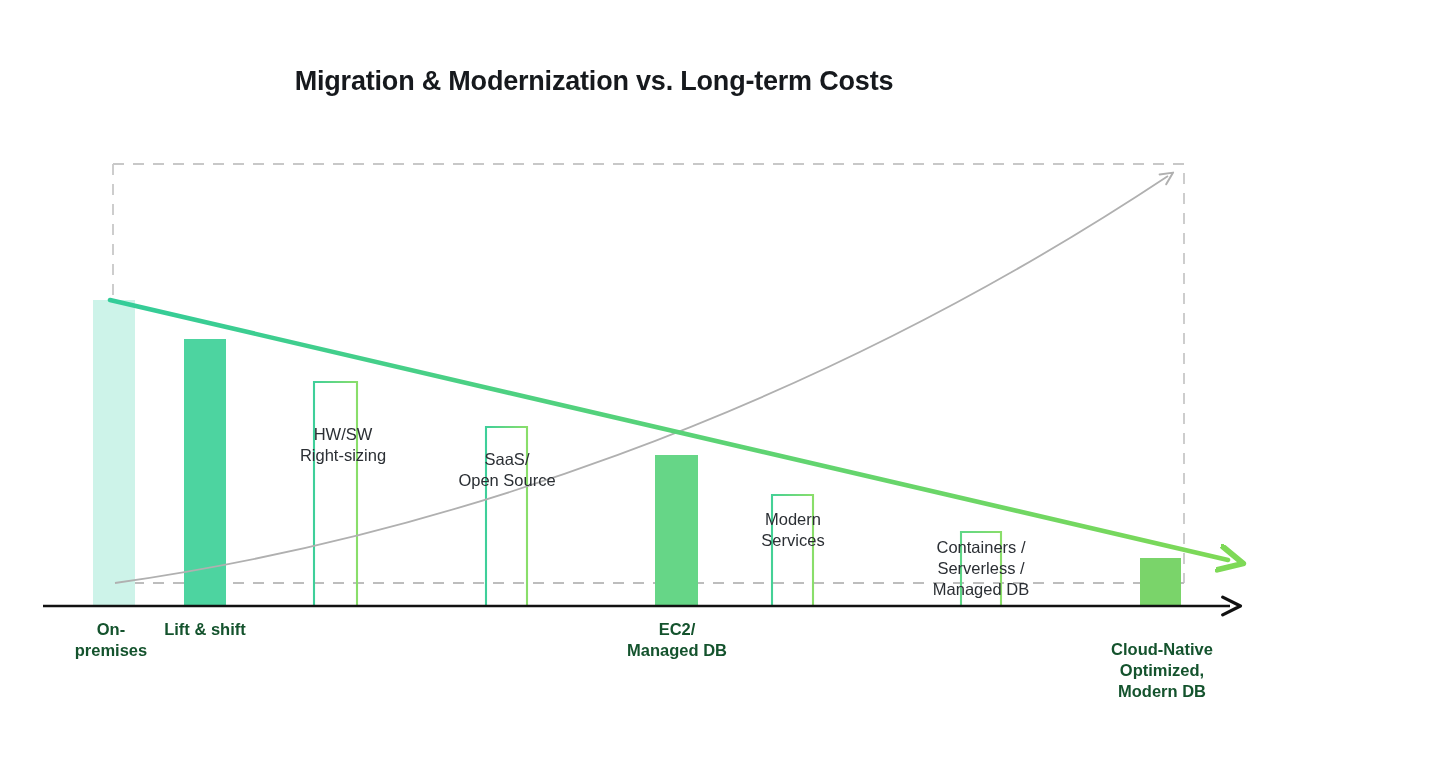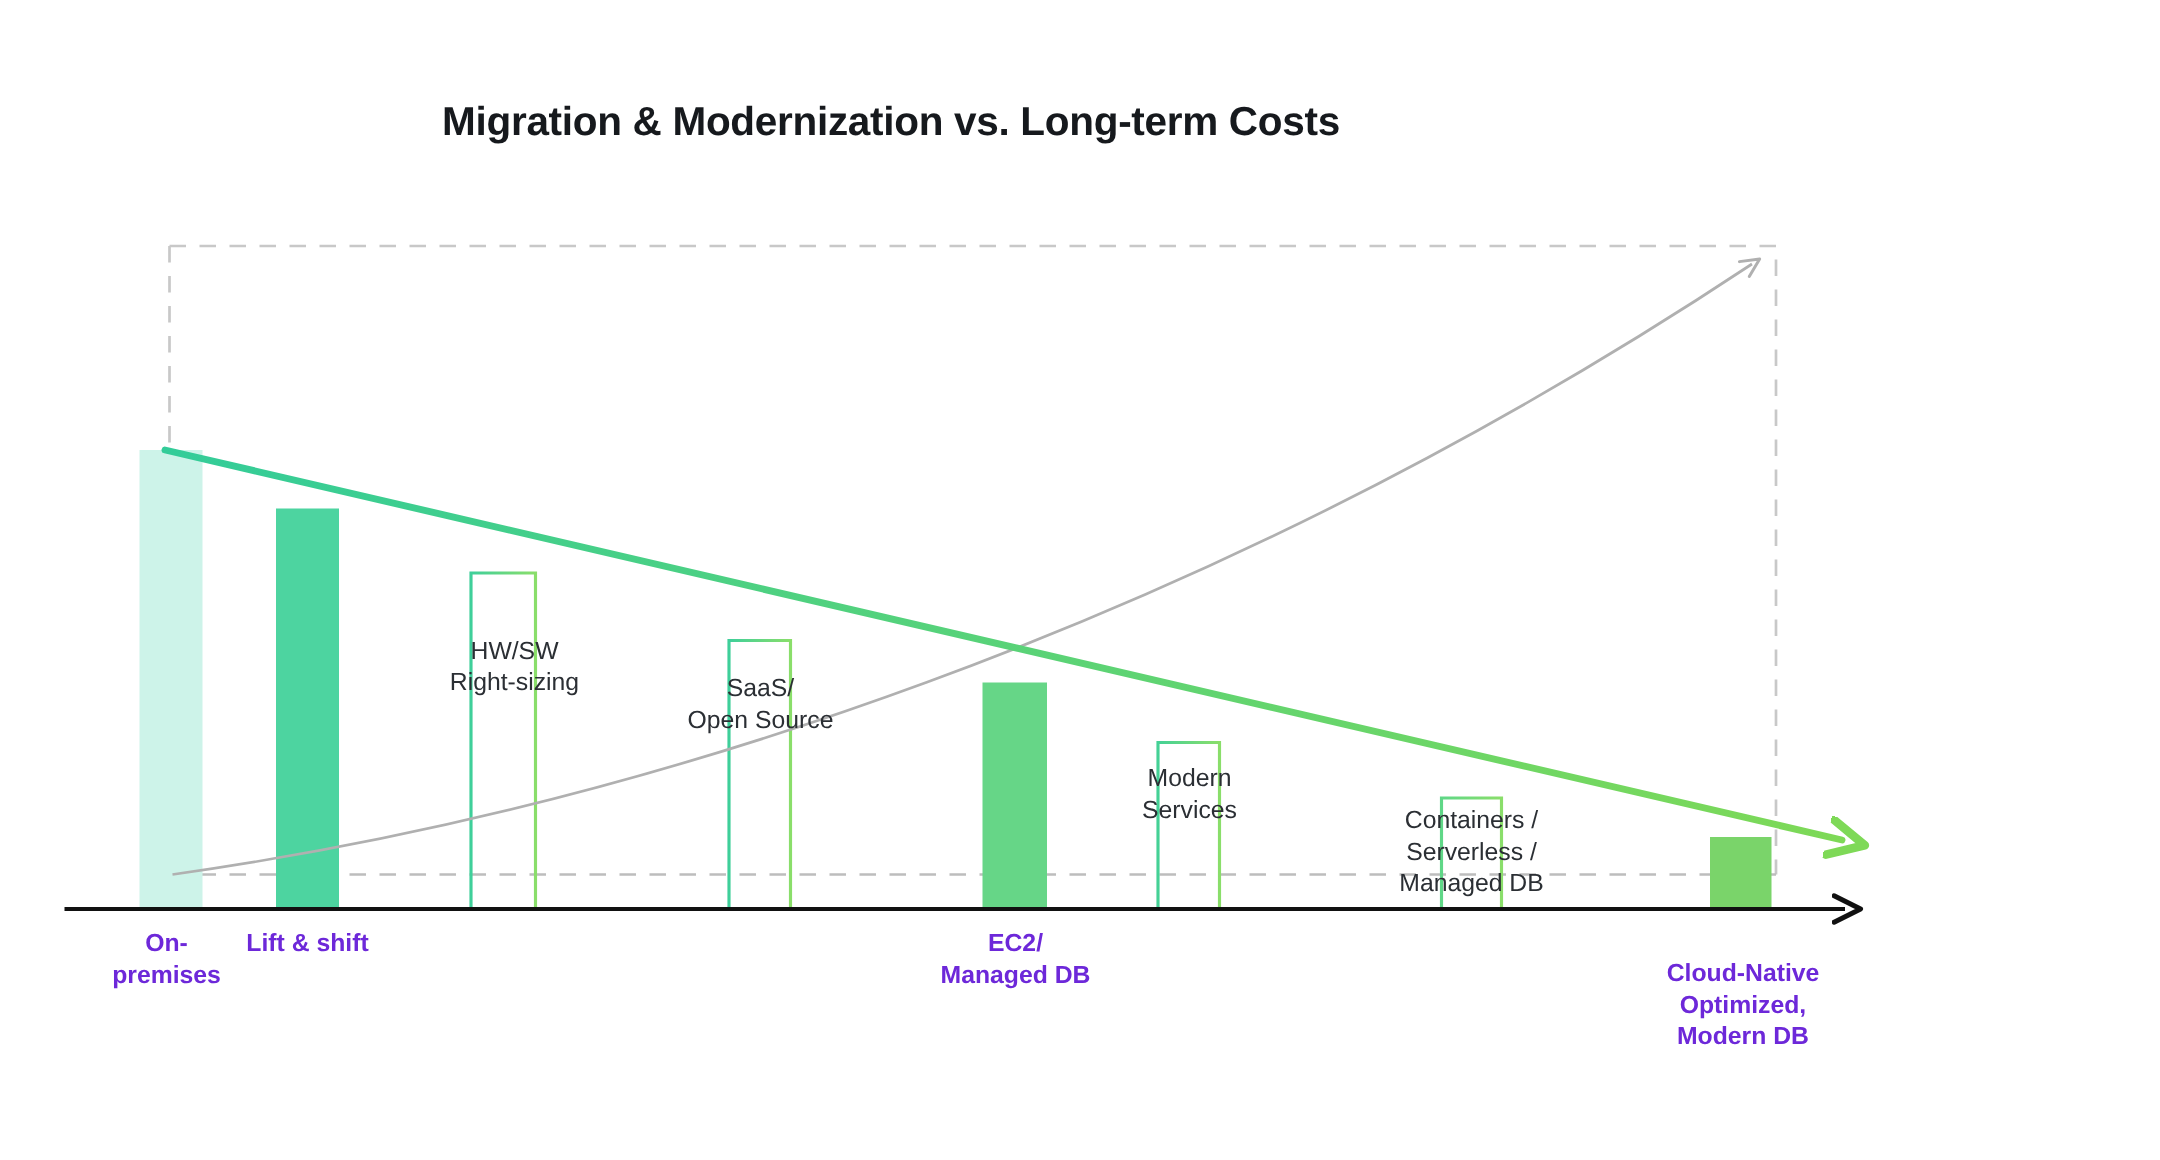--- a/index.html
+++ b/index.html
@@ -13,21 +13,21 @@
     position:absolute;left:0;top:66px;width:1188px;text-align:center;
     font-size:27px;font-weight:bold;letter-spacing:-0.2px;color:#16191d;
     font-family:"Liberation Sans", sans-serif;
   }
   svg.canvas{position:absolute;left:0;top:0;width:1440px;height:773px;}
   .lbl{
     position:absolute;text-align:center;
     font-family:"Liberation Sans", sans-serif;
     line-height:1.28;white-space:pre-line;
   }
-  .cat-label{font-size:16.5px;font-weight:bold;color:#6d28d9;}
+  .cat-label{font-size:16.5px;font-weight:bold;color:#14532d;}
   .bracket-label{font-size:16.5px;font-weight:normal;color:#2b2f34;}
   .axis-label{
     font-size:21px;font-weight:bold;color:#16191d;line-height:1.32;
     text-align:center;
   }
 </style>
 </head>
 <body>
 
 <div id="chart-root">

